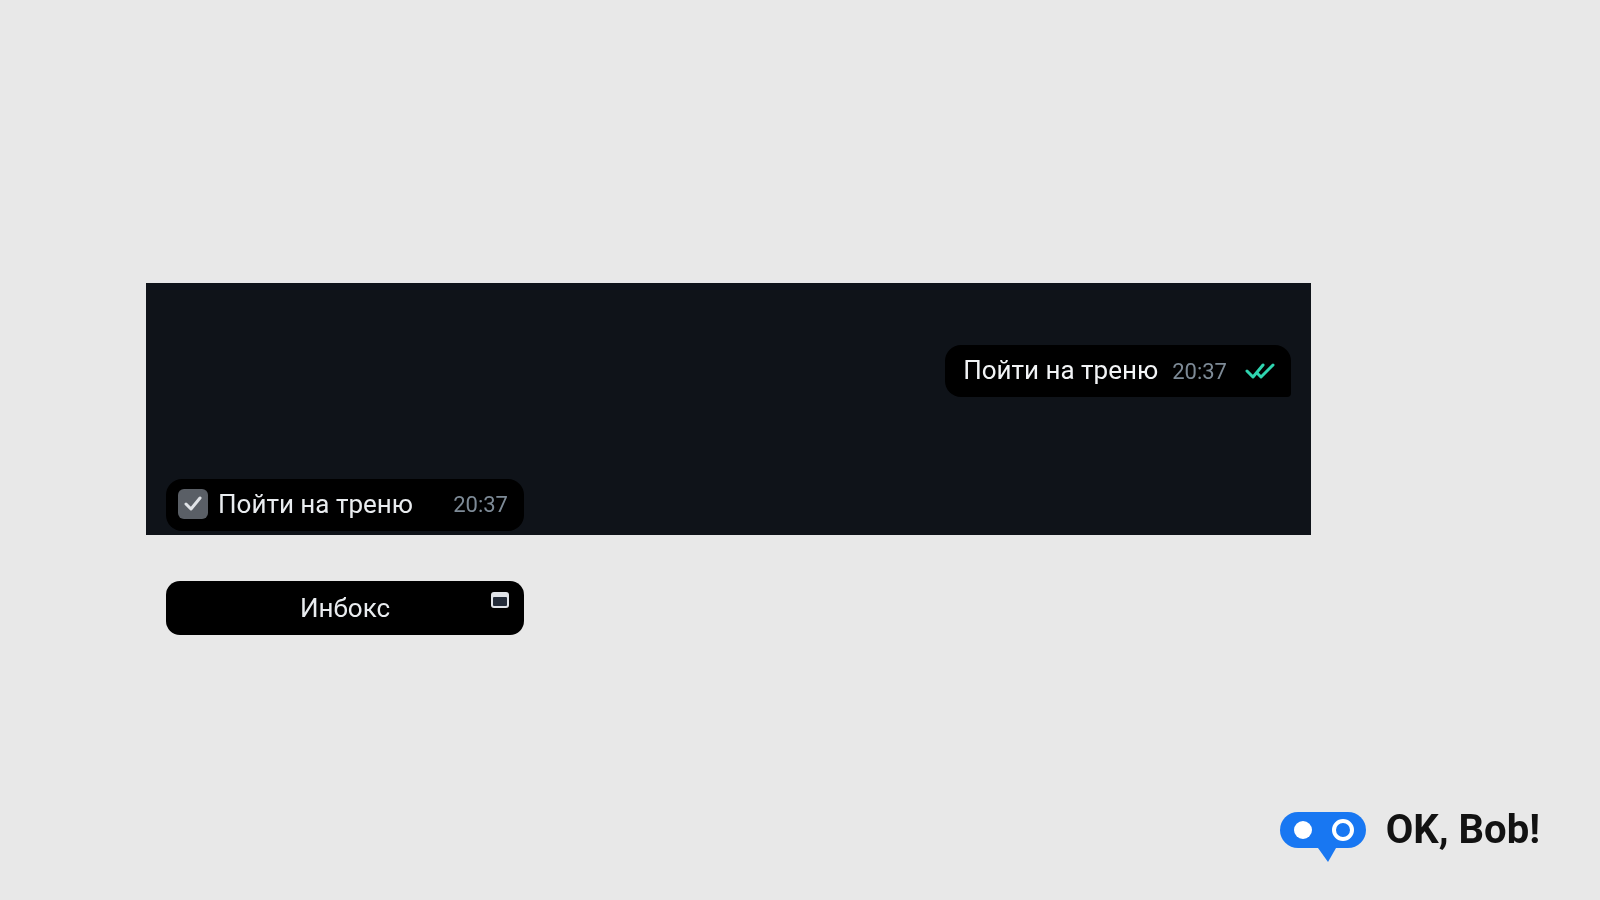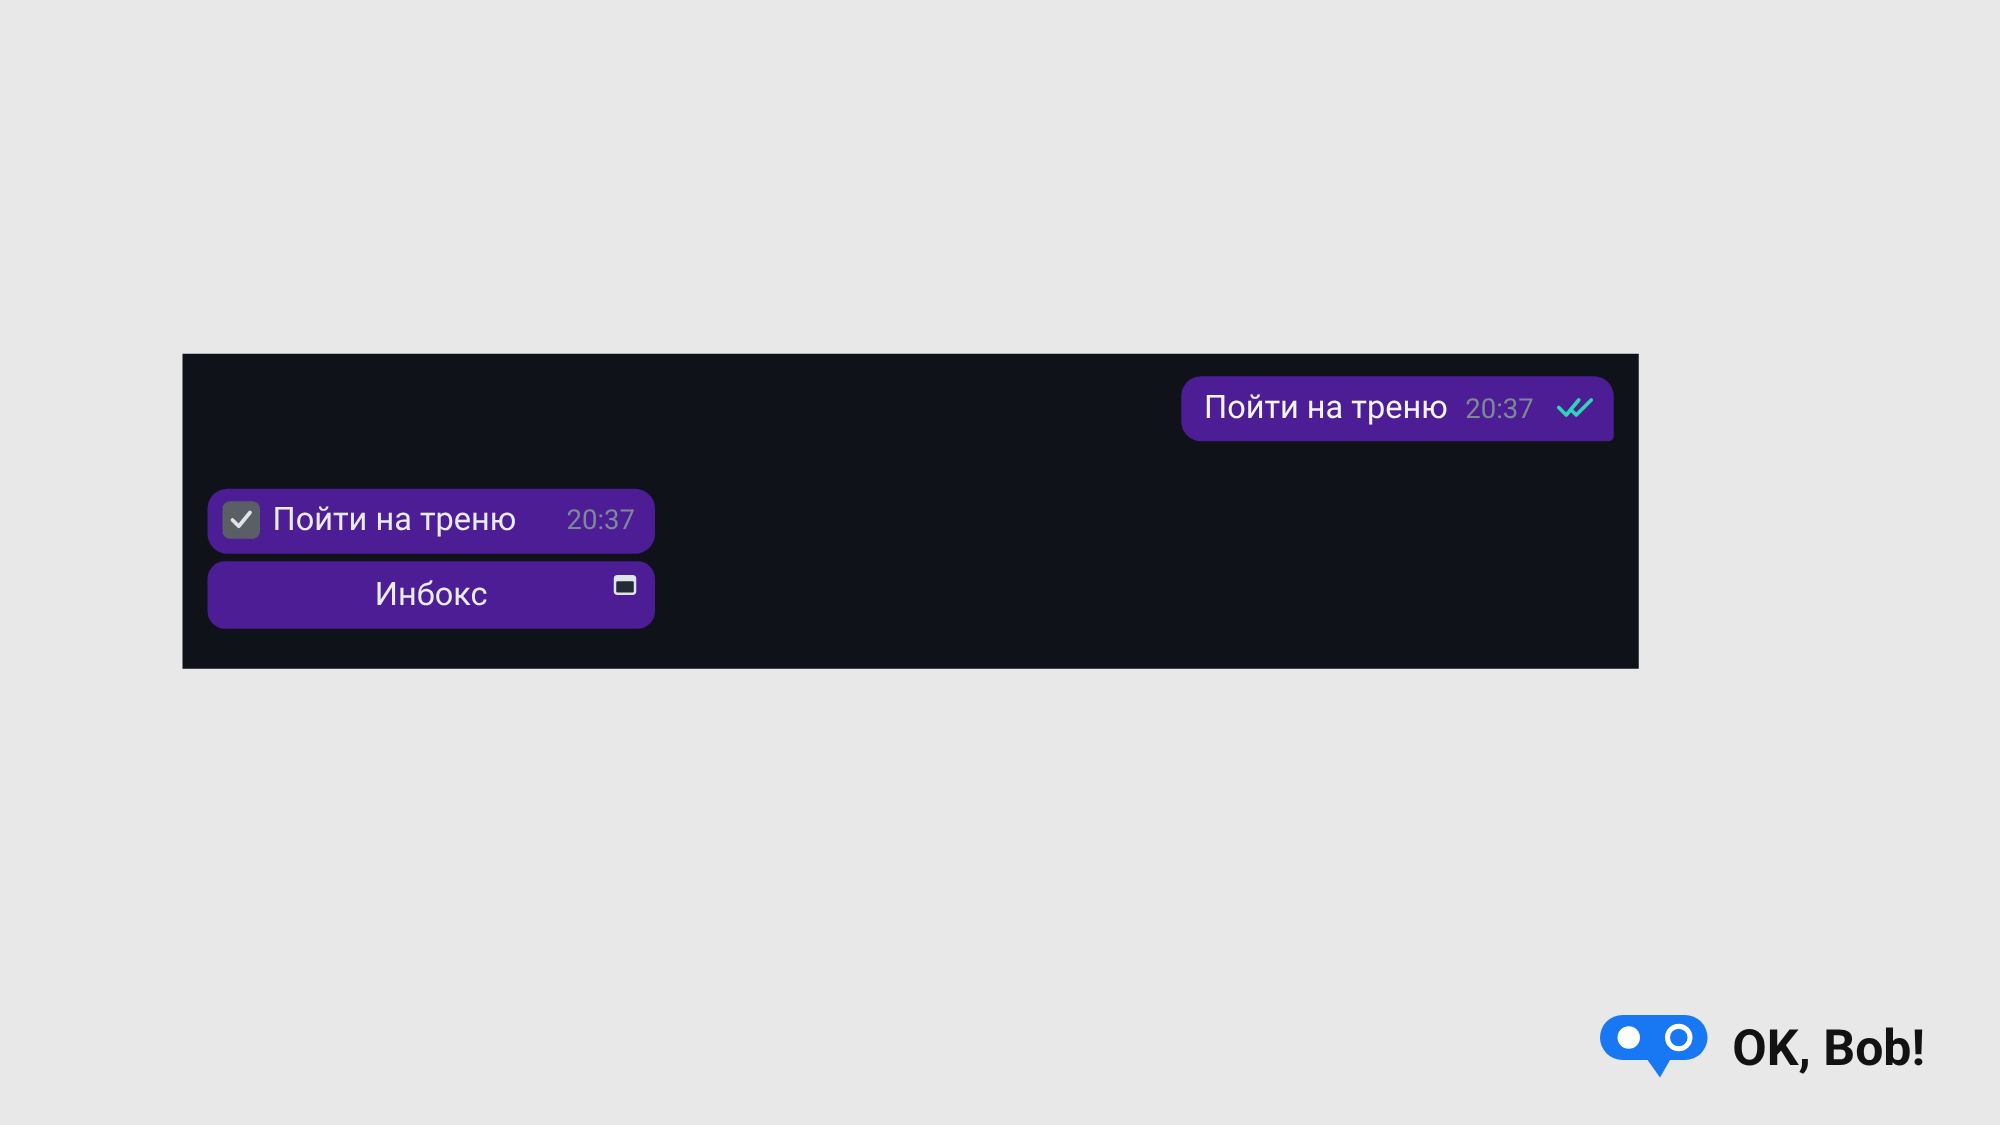--- a/index.html
+++ b/index.html
@@ -18,27 +18,28 @@
       width: 1165px;
       height: 252px;
       background: #0f1319;
       padding: 18px 20px;
     }
     .msg-row { display: flex; width: 100%; }
     .msg-row.right { justify-content: flex-end; }
     .msg-row.left { justify-content: flex-start; margin-top: 38px; }
 
     .bubble {
-      background: #4c1d95;
+      background: #000000;
       border-radius: 16px;
       padding: 10px 16px;
       display: flex;
       align-items: baseline;
       gap: 14px;
       position: relative;
+      margin-top: 44px;
     }
     .bubble.out .text { color: #f2f4f6; font-size: 26px; }
     .bubble.out .time { color: #7d8a96; font-size: 22px; }
 
     .bubble.out { border-bottom-right-radius: 4px; padding: 10px 16px 12px 18px; }
 
     .ticks { display: inline-block; margin-left: 4px; position: relative; top: 2px; }
 
     .task-stack { display: flex; flex-direction: column; gap: 6px; width: 358px; }
     .bubble.task {
@@ -69,21 +70,20 @@
       position: relative;
     }
     .bubble.inbox .label { color: #e9ecef; font-size: 26px; }
     .inbox-icon { position: absolute; right: 14px; top: 10px; }
 
     .footer-logo {
       position: absolute;
       right: 60px;
       bottom: 30px;
       display: flex;
-      align-items: center;
       gap: 18px;
     }
     .footer-logo .brand {
       font-size: 40px;
       font-weight: 700;
       color: #121212;
     }
   </style>
 </head>
 <body>

